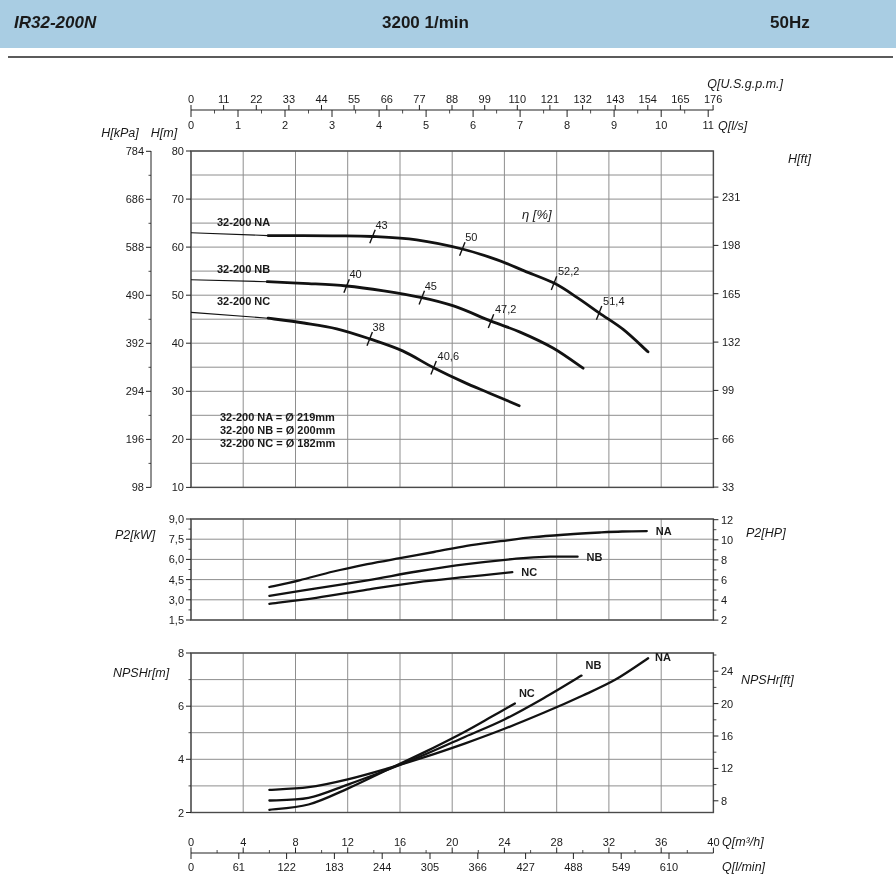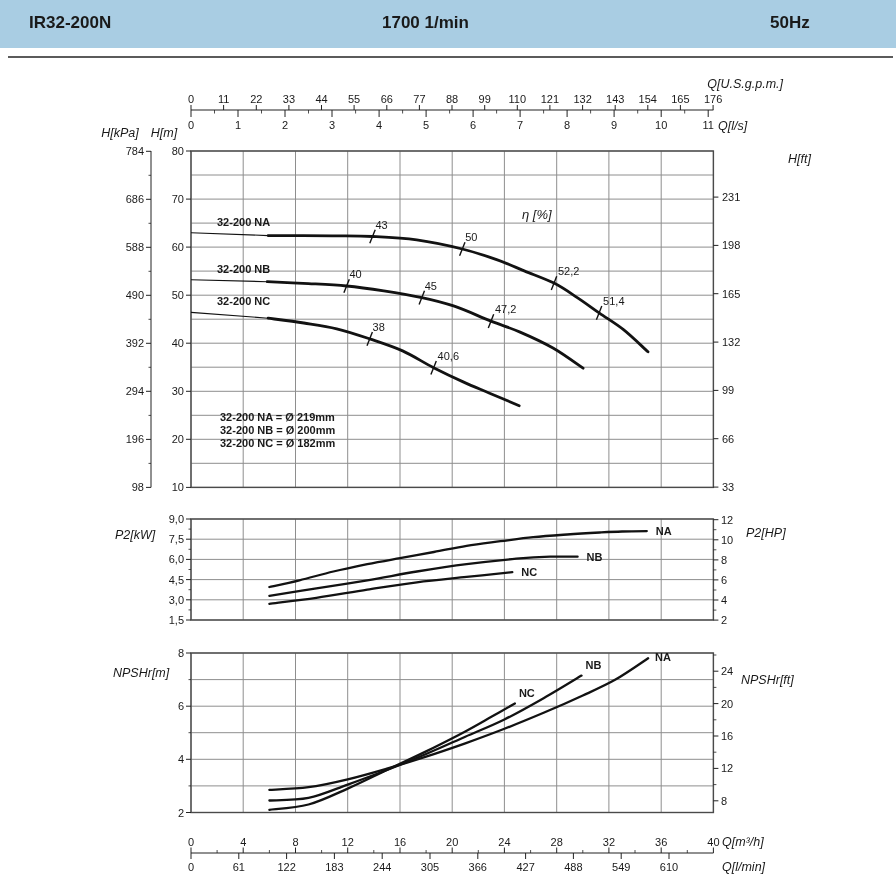--- a/index.html
+++ b/index.html
@@ -1,31 +1,31 @@
 <!DOCTYPE html>
 <html><head>
 <meta charset="utf-8">
 <style>
   html,body{margin:0;padding:0;background:#fff;}
   .page{position:relative;width:896px;height:879px;background:#ffffff;overflow:hidden;
         font-family:"Liberation Sans", sans-serif;color:#1a1a1a;}
   .hdr{position:absolute;left:0;top:0;width:896px;height:48px;}
   .hdr span{position:absolute;top:13px;font-size:17px;font-weight:bold;white-space:nowrap;}
-  .hdr .m{left:29px;} .hdr .s{left:382px;} .hdr .f{left:729px;margin-left:41px;}
+  .hdr .m{left:14px;font-style:italic;} .hdr .s{left:382px;} .hdr .f{left:729px;margin-left:41px;}
   .rule{position:absolute;left:8px;top:56px;width:885px;height:2px;}
   svg{position:absolute;left:0;top:0;}
   text{font-family:"Liberation Sans", sans-serif;}
 </style>
 </head>
 <body>
 
 <div class="page">
   <header class="hdr" id="hdr" style="background: rgb(169, 205, 227);">
     <span class="m">IR32-200N</span>
-    <span class="s">1700 1/min</span>
+    <span class="s">3200 1/min</span>
     <span class="f">50Hz</span>
   </header>
   <div class="rule" id="rule" style="background: rgb(91, 91, 91);"></div>
   <svg id="charts" width="896" height="879" viewBox="0 0 896 879">
       <g>
         <line x1="191" y1="151" x2="191" y2="487.4" stroke="#8e8e8e" stroke-width="1"></line>
         <line x1="243.2" y1="151" x2="243.2" y2="487.4" stroke="#8e8e8e" stroke-width="1"></line>
         <line x1="295.5" y1="151" x2="295.5" y2="487.4" stroke="#8e8e8e" stroke-width="1"></line>
         <line x1="347.7" y1="151" x2="347.7" y2="487.4" stroke="#8e8e8e" stroke-width="1"></line>
         <line x1="400" y1="151" x2="400" y2="487.4" stroke="#8e8e8e" stroke-width="1"></line>

